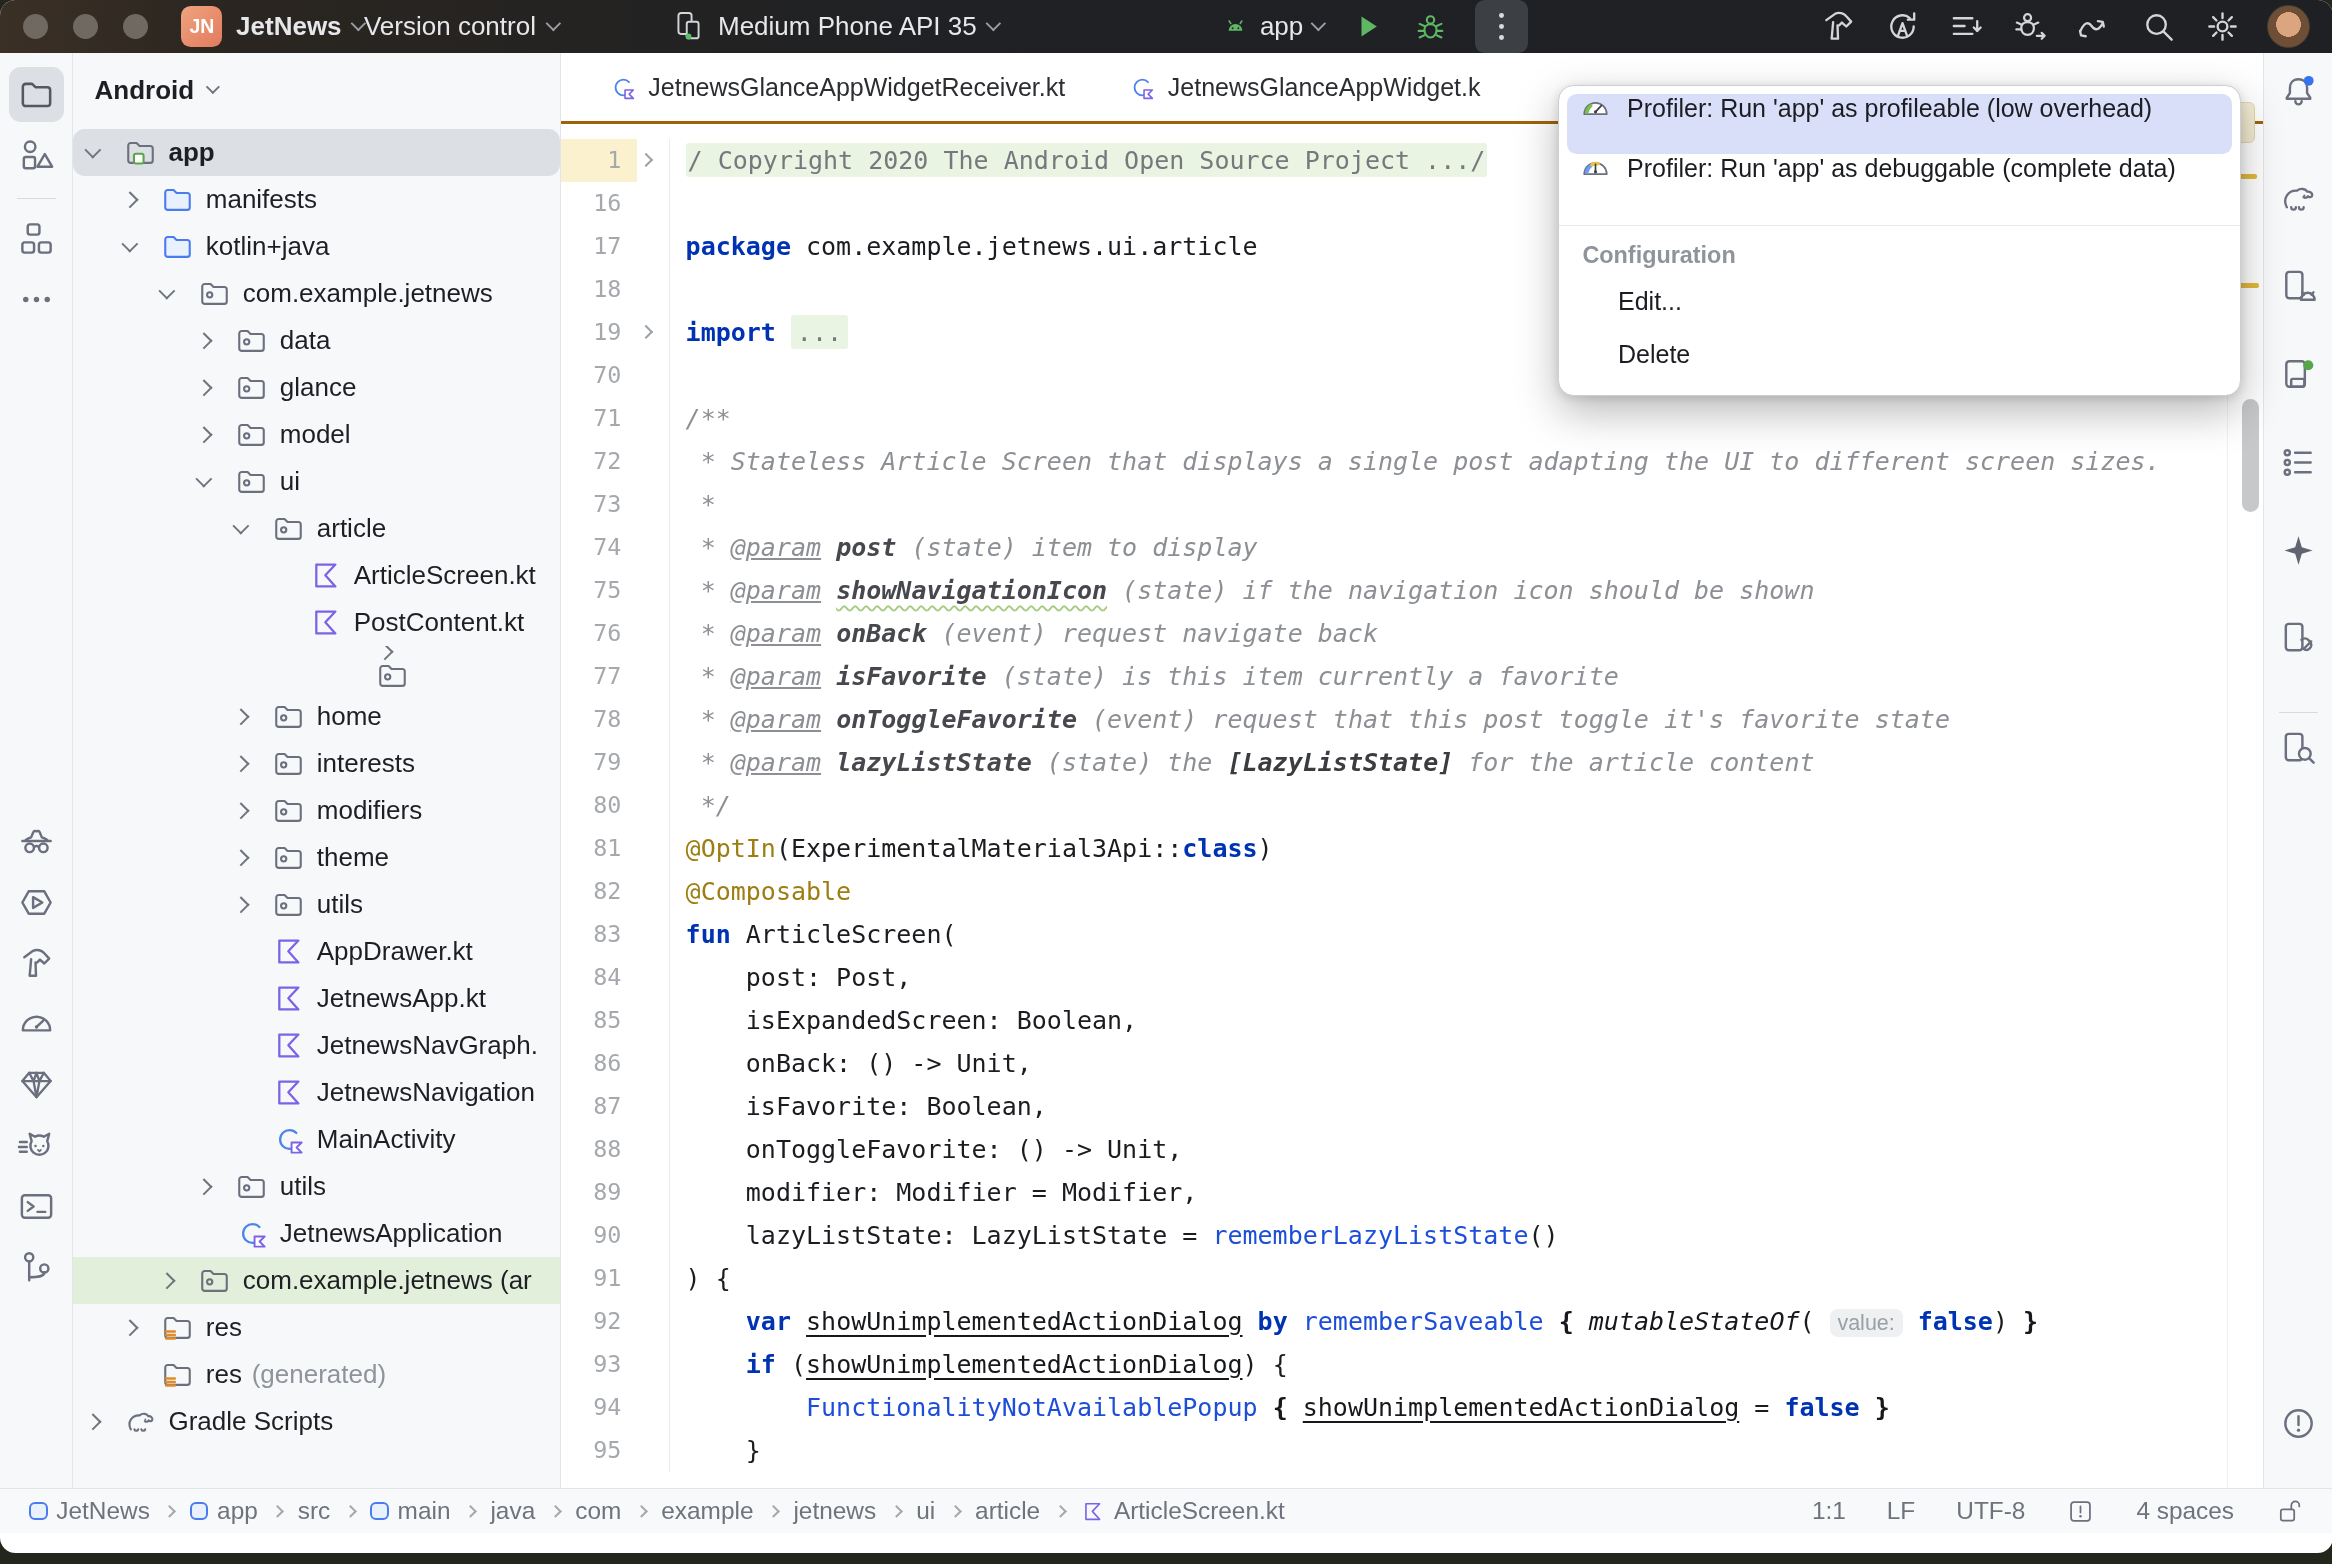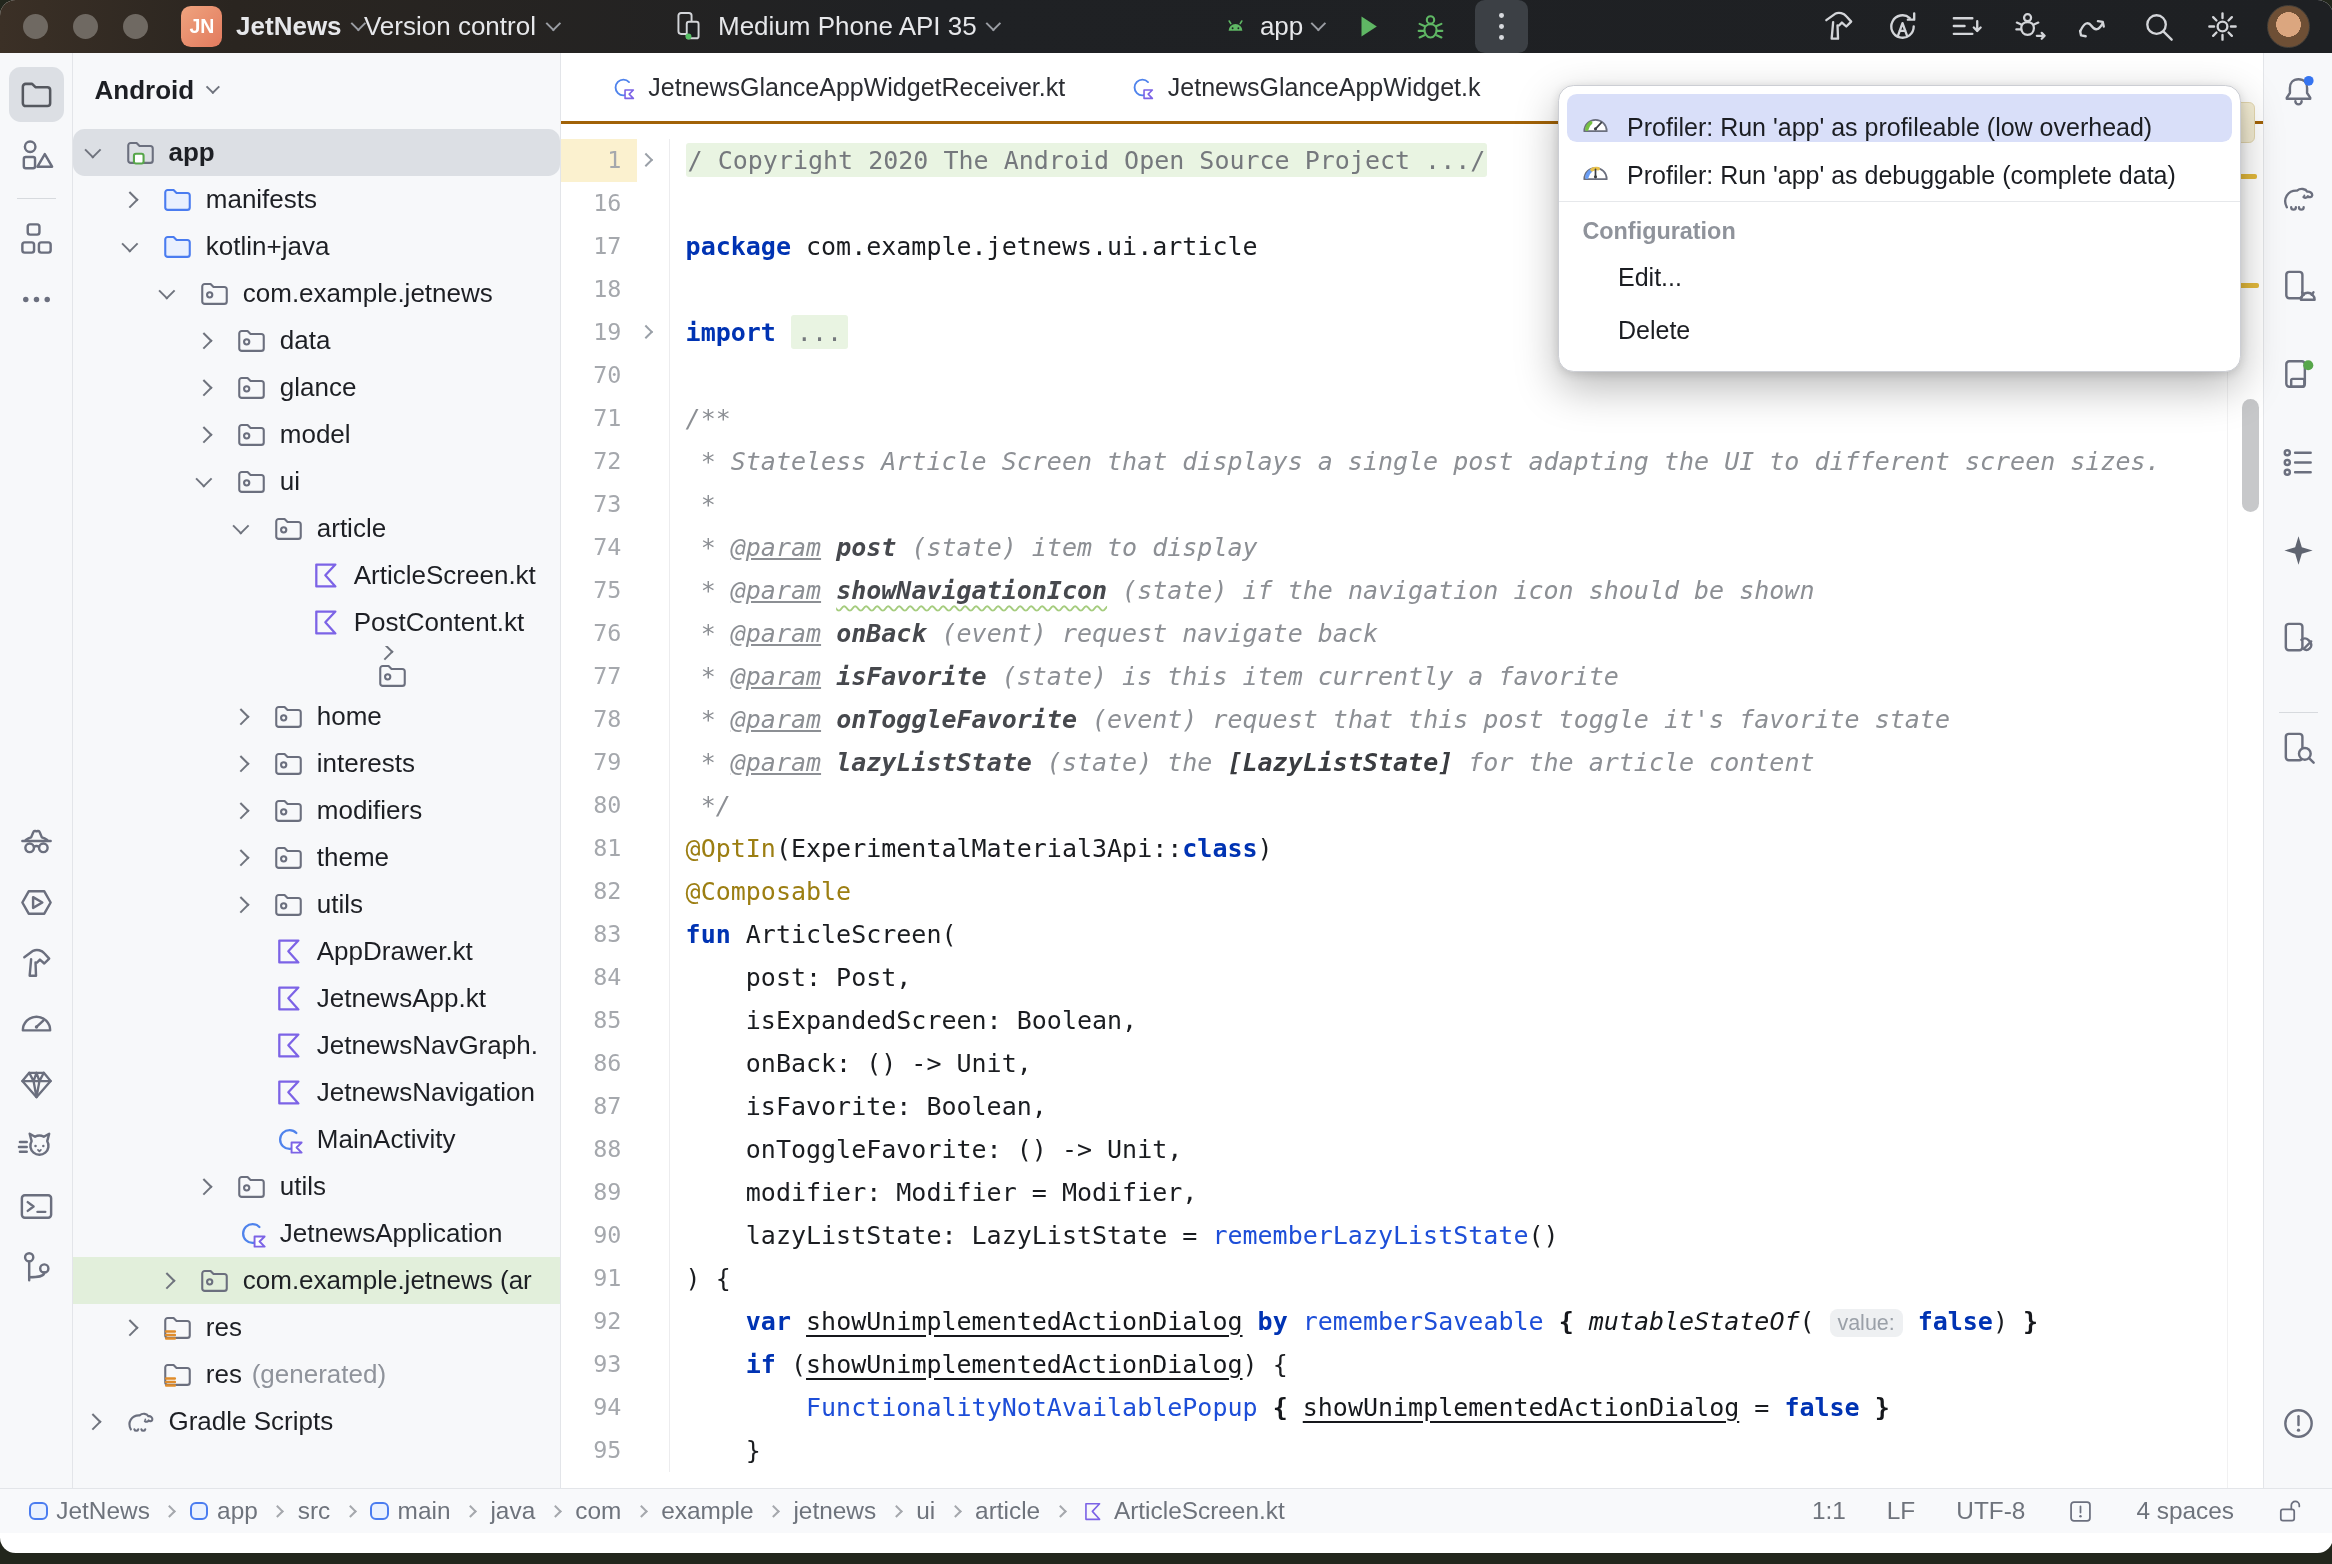--- a/index.html
+++ b/index.html
@@ -90,21 +90,21 @@
   .t-hint { background:#eef0f2; color:#9aa0a8; font-size:21.5px; padding:2px 7.8px; border-radius:7.8px; font-family:"Liberation Sans", sans-serif; }
   .marginline { position:absolute; top:71px; bottom:0; left:1666px; width:1px; background:#f1f1f2; }
   .stripe-widget { position:absolute; top:49px; right:7.8px; width:21.5px; height:41px; background:#f3ecd2; border:1px solid #e4d7ae; border-radius:5.9px; }
   .stripe-mark1 { position:absolute; top:121px; right:5.9px; width:21.5px; height:4.9px; background:#e3b93c; border-radius:2px; }
   .stripe-mark2 { position:absolute; top:230px; right:3.9px; width:31px; height:4.9px; background:#e3b93c; border-radius:2px; }
   .vthumb { position:absolute; top:346px; right:3.9px; width:17.6px; height:113px; background:rgba(130,133,138,.45); border-radius:8.8px; }
 
   
   .popup { position:absolute; left:1558px; top:85px; width:683px; background:#fff; border:1px solid #ccced4;
     border-radius:15.6px; box-shadow:0 15.6px 43px rgba(0,0,0,.28), 0 2px 9.8px rgba(0,0,0,.12); padding:7.8px 0 13.7px; z-index:60; }
-  .pitem { margin:0 7.8px; height:48px; border-radius:9.8px; display:flex; align-items:flex-end; gap:15.6px; padding:0 13.7px; font-size:25px; color:#1b1d22; }
+  .pitem { margin:0 7.8px; height:60px; border-radius:9.8px; display:flex; align-items:flex-start; gap:15.6px; padding:0 13.7px; font-size:25px; color:#1b1d22; }
   .pitem.selected { background:#d9dff9; }
   .pitem .icon { width:31px; height:31px; flex:none; }
   .psep { height:1px; background:#e6e8eb; margin:11.7px 0 0; }
   .psection { padding:15.6px 0 5.9px 23.4px; color:#8f939b; font-size:23.4px; font-weight:700; }
   .paction { height:53px; display:flex; align-items:center; padding-left:59px; font-size:25px; color:#1b1d22; }
 
   
   .statusbar { height:45px; background:#f8f9fb; border-top:1px solid #e3e5e9; display:flex; align-items:center; padding:0 29px; font-size:24.4px; color:#6e737c; }
   .crumbs { display:flex; align-items:center; gap:15.6px; }
   .crumb { display:flex; align-items:center; gap:8.8px; }

